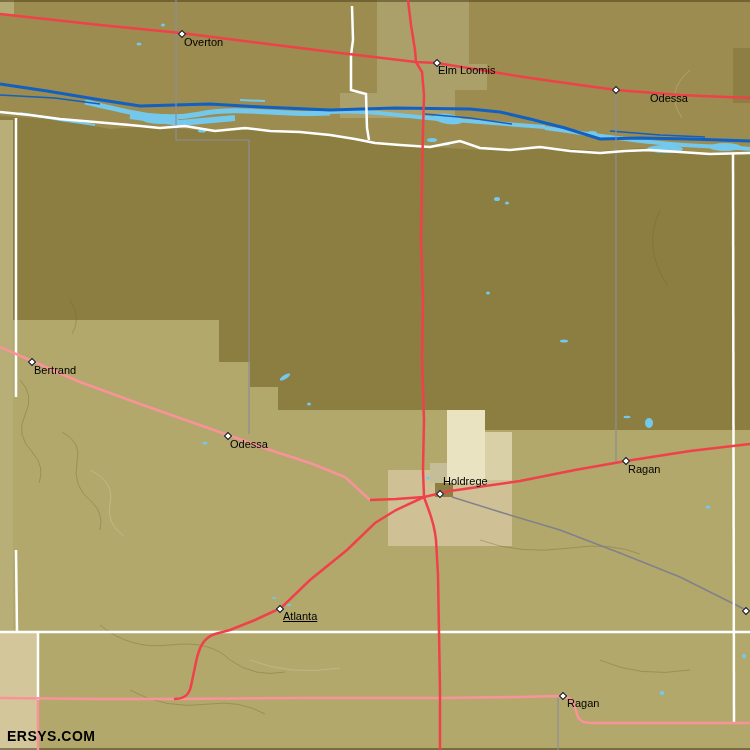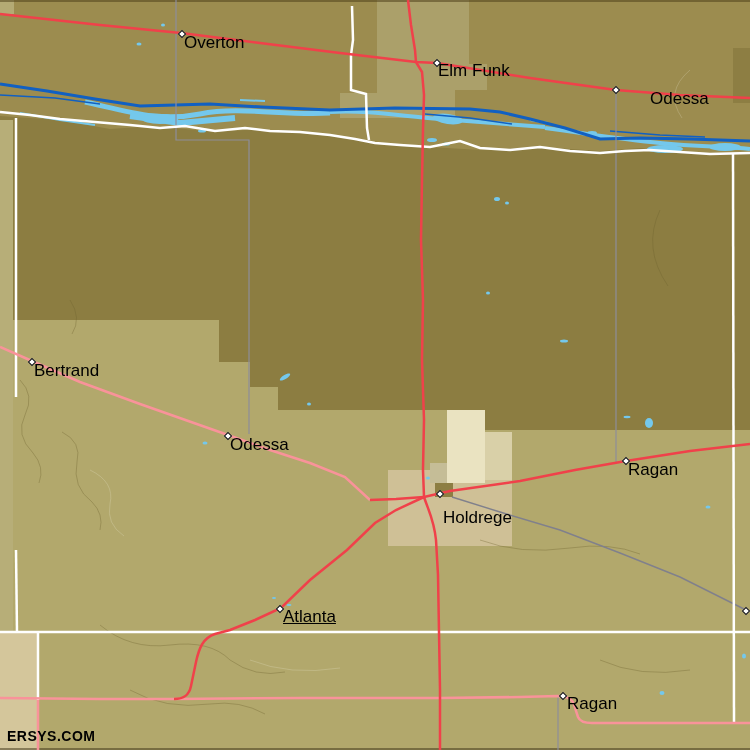--- a/index.html
+++ b/index.html
@@ -8,21 +8,21 @@
     font-family:"Liberation Sans", sans-serif;
     background:#b2a86c;
   }
   #terrain-svg{position:absolute;left:0;top:0;}
   #town-layer{position:absolute;left:0;top:0;width:750px;height:750px;}
   .t-marker{
     position:absolute;width:4px;height:4px;background:#ffffff;
     border:1.5px solid #000;transform:translate(-50%,-50%) rotate(45deg);
   }
   .t-label{
-    position:absolute;color:#000;font-size:17px;line-height:11px;
+    position:absolute;color:#000;font-size:11px;line-height:11px;
     white-space:nowrap;letter-spacing:0px;
   }
   #watermark{
     position:absolute;left:7px;top:728px;color:#000000;
     font-size:14px;font-weight:bold;letter-spacing:0.5px;
   }
 </style>
 </head>
 <body>
 
@@ -158,31 +158,31 @@
       <path d="M424,497 L396,510 L375,523 L347,550 L310,580 L281,608 L255,620 L230,630 L215,634
                C203,638 199,648 196,662 L191,686 C189,696 183,699 174,699"></path>
       <path d="M424,497 L396,499 L370,500"></path>
     </g>
   </svg>
 
   <div id="town-layer">
       <div class="t-marker" style="left: 182px; top: 34px;"></div>
       <div class="t-label" style="left: 184px; top: 37px;">Overton</div>
       <div class="t-marker" style="left: 437px; top: 63px;"></div>
-      <div class="t-label" style="left: 438px; top: 65px;">Elm Funk</div>
+      <div class="t-label" style="left: 438px; top: 65px;">Elm Loomis</div>
       <div class="t-marker" style="left: 616px; top: 90px;"></div>
       <div class="t-label" style="left: 618px; top: 93px; padding-left: 32px;">Odessa</div>
       <div class="t-marker" style="left: 32px; top: 362px;"></div>
       <div class="t-label" style="left: 34px; top: 365px;">Bertrand</div>
       <div class="t-marker" style="left: 228px; top: 436px;"></div>
       <div class="t-label" style="left: 230px; top: 439px;">Odessa</div>
       <div class="t-marker" style="left: 626px; top: 461px;"></div>
       <div class="t-label" style="left: 628px; top: 464px;">Ragan</div>
       <div class="t-marker" style="left: 440px; top: 494px;"></div>
-      <div class="t-label" style="left: 443px; top: 512px; text-align: right;">Holdrege</div>
+      <div class="t-label" style="left: 443px; top: 476px; text-align: right;">Holdrege</div>
       <div class="t-marker" style="left: 280px; top: 609px;"></div>
       <div class="t-label" style="left: 283px; top: 611px; text-decoration: underline;">Atlanta</div>
       <div class="t-marker" style="left: 563px; top: 696px;"></div>
       <div class="t-label" style="left: 567px; top: 698px;">Ragan</div>
       <div class="t-marker" style="left: 746px; top: 611px;"></div>
     </div>
 
   <div id="watermark">ERSYS.COM</div>
 </div>
 

